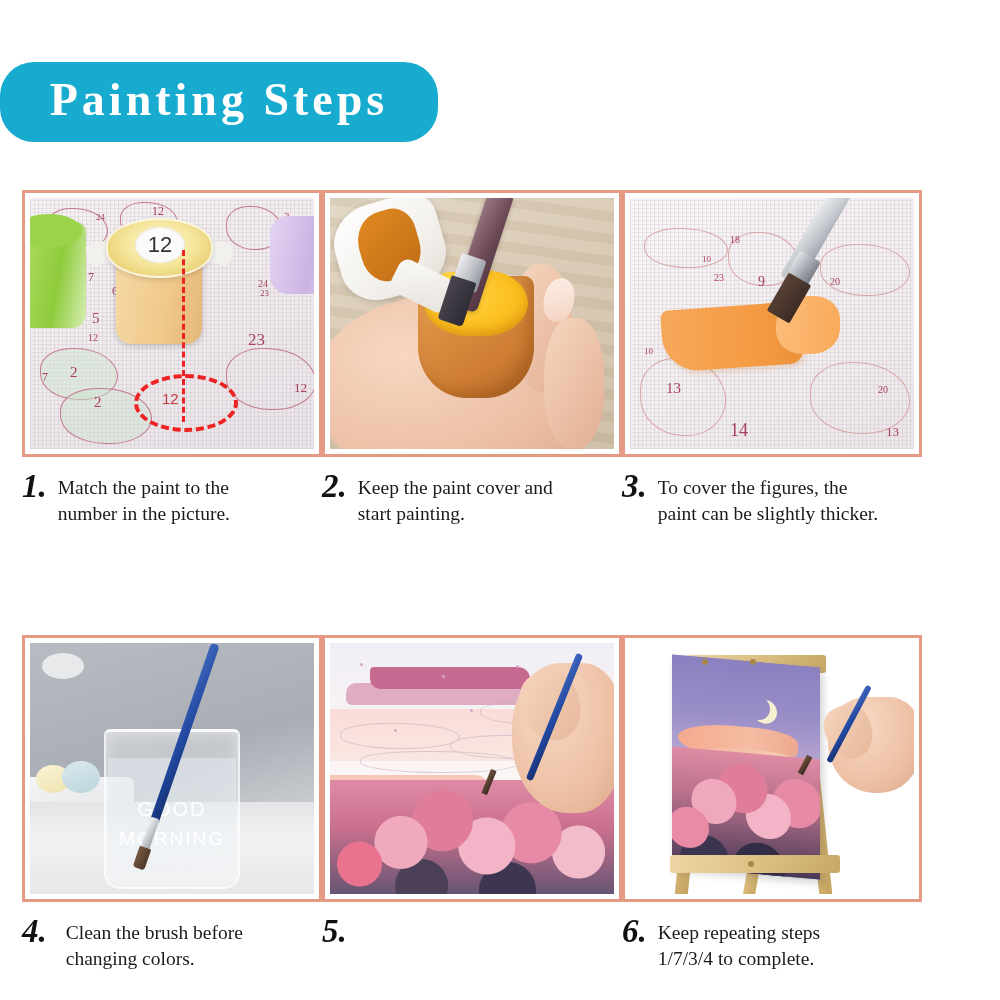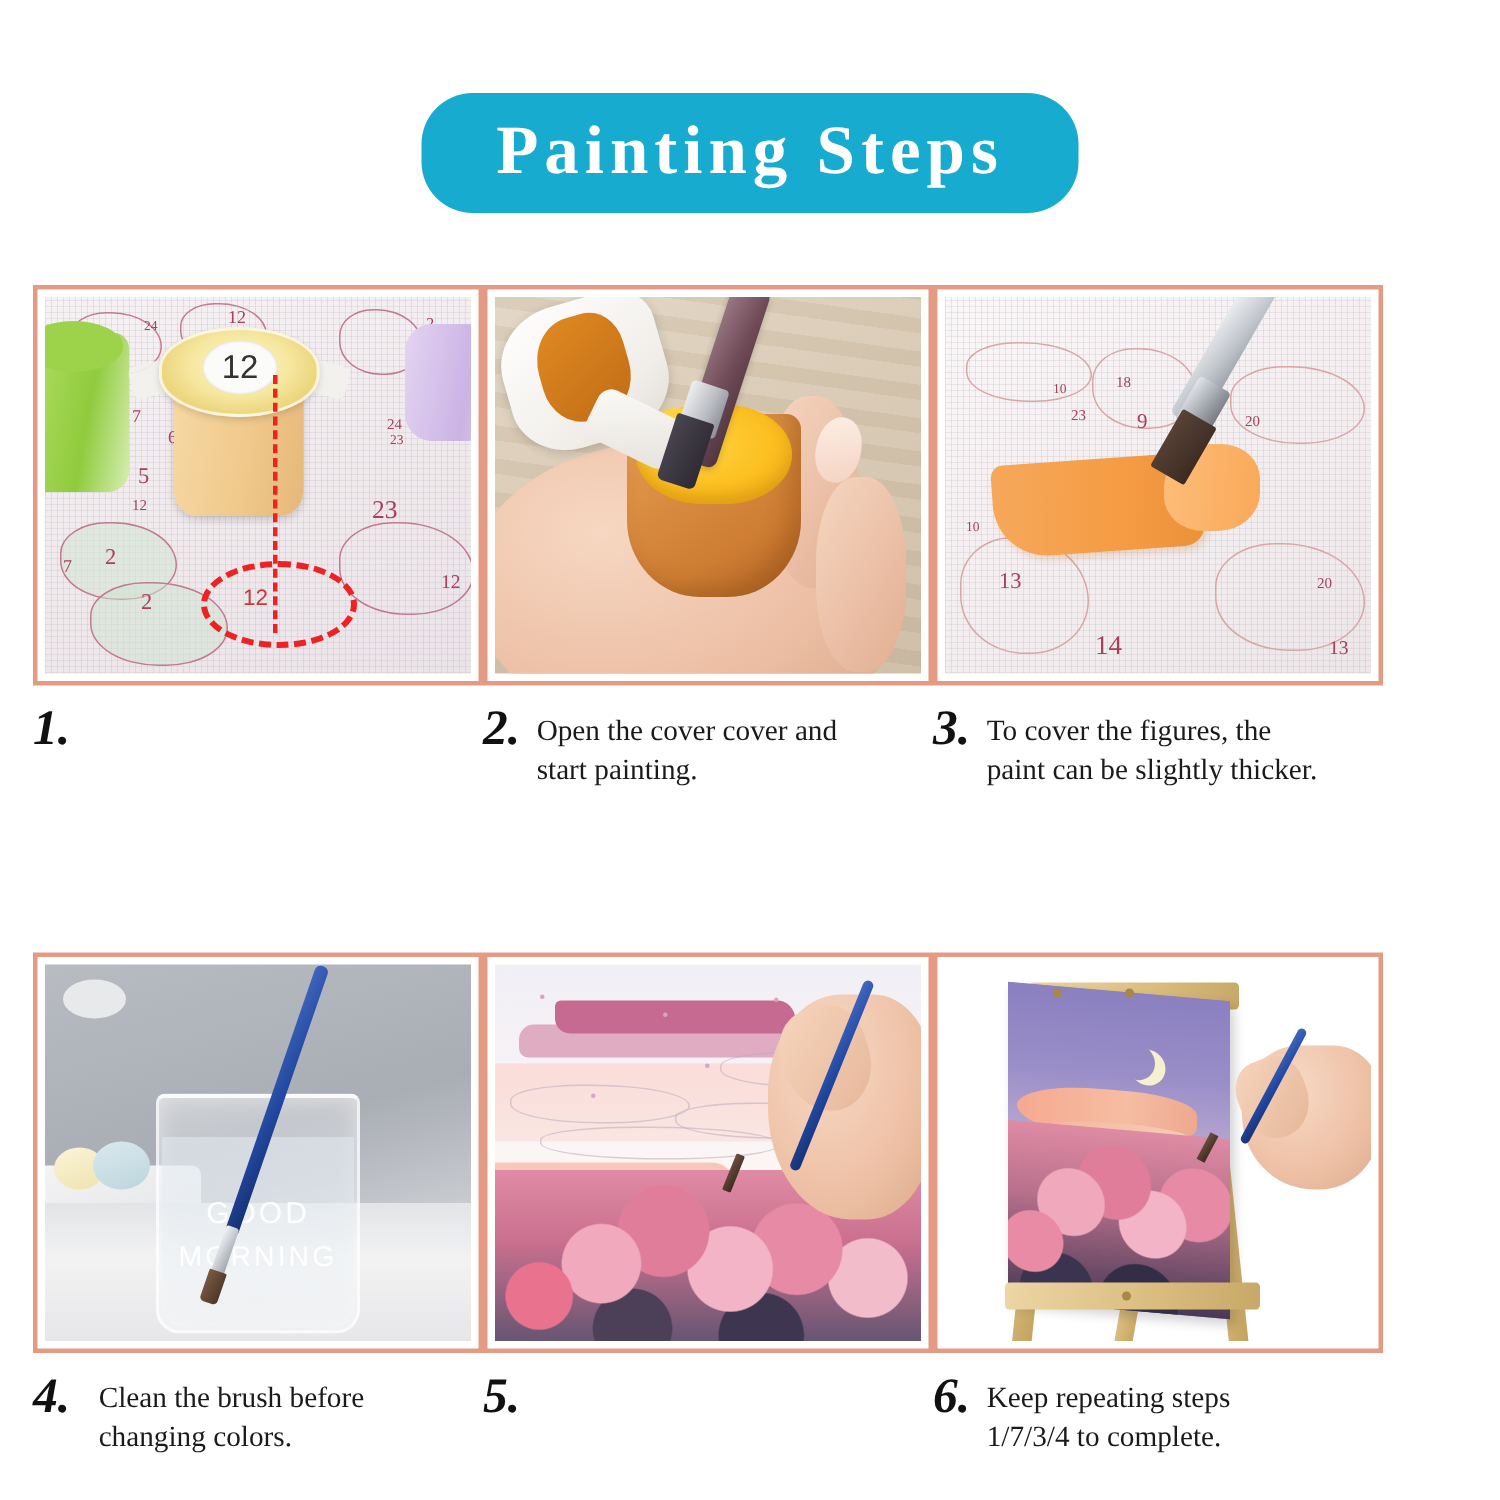--- a/index.html
+++ b/index.html
@@ -7,21 +7,21 @@
     width: 1000px; height: 1000px;
     background: #ffffff;
     font-family: "Liberation Serif", "DejaVu Serif", serif;
     overflow: hidden;
   }
   .page { position: relative; width: 1000px; height: 1000px; background: #fff; }
 
   
   .header-wrap {
     position: absolute; left: 0; top: 62px; width: 1000px;
-    display: flex; justify-content: center;
+    display: flex; justify-content: flex-start;
   }
   .header-pill {
     background: #17abcf;
     border-radius: 34px;
     padding: 14px 48px 18px 48px;
     min-width: 438px;
     text-align: center;
   }
   .header-title {
     color: #ffffff;
@@ -488,20 +488,22 @@
           <div class="pot-body"></div>
           <div class="pot-lid"></div>
           <div class="lid-label">12</div>
           <div class="dash-line"></div>
           <div class="dash-ellipse"></div>
           <div class="target-num">12</div>
         </div>
       </div>
       <div class="caption">
         <div class="step-num">1.</div>
+        <div class="step-text">Match the paint to the
+number in the picture.</div>
       </div>
     </div>
 
     <div class="spacer"></div>
 
     <div class="cell cell-r1">
       <div class="frame">
         <div class="photo p2">
           <div class="wood"></div>
           <div class="hand"></div>
@@ -515,38 +517,38 @@
             <div class="lid-inner"></div>
           </div>
           <div class="lid-hinge"></div>
           <div class="brush-handle"></div>
           <div class="brush-ferrule"></div>
           <div class="brush-tip"></div>
         </div>
       </div>
       <div class="caption">
         <div class="step-num">2.</div>
-        <div class="step-text">Open the cover cover and
+        <div class="step-text">Keep the paint cover and
 start painting.</div>
       </div>
     </div>
 
     <div class="spacer"></div>
 
     <div class="cell cell-r1">
       <div class="frame">
         <div class="photo p3">
           <div class="canvas-bg"></div>
           <div class="sq" style="left:14px;top:30px;width:84px;height:40px;border-color:#d9a6a6;"></div>
           <div class="sq" style="left:98px;top:34px;width:70px;height:54px;border-color:#d9a6a6;"></div>
           <div class="sq" style="left:190px;top:46px;width:90px;height:52px;border-color:#d9a6a6;"></div>
           <div class="sq" style="left:10px;top:160px;width:86px;height:78px;border-color:#d9a6a6;"></div>
           <div class="sq" style="left:180px;top:164px;width:100px;height:72px;border-color:#d9a6a6;"></div>
           <div class="num" style="left:72px;top:56px;font-size:9px;">10</div>
-          <div class="num" style="left:100px;top:52px;font-size:10px;margin-left:14px;">18</div>
+          <div class="num" style="left:100px;top:36px;font-size:10px;">18</div>
           <div class="num" style="left:84px;top:74px;font-size:10px;">23</div>
           <div class="num" style="left:128px;top:76px;font-size:14px;">9</div>
           <div class="num" style="left:200px;top:78px;font-size:10px;">20</div>
           <div class="num" style="left:66px;top:150px;font-size:11px;">20</div>
           <div class="num" style="left:36px;top:182px;font-size:15px;">13</div>
           <div class="num" style="left:100px;top:222px;font-size:18px;">14</div>
           <div class="num" style="left:248px;top:186px;font-size:10px;">20</div>
           <div class="num" style="left:14px;top:148px;font-size:9px;">10</div>
           <div class="num" style="left:256px;top:226px;font-size:13px;">13</div>
           <div class="stroke"></div>

